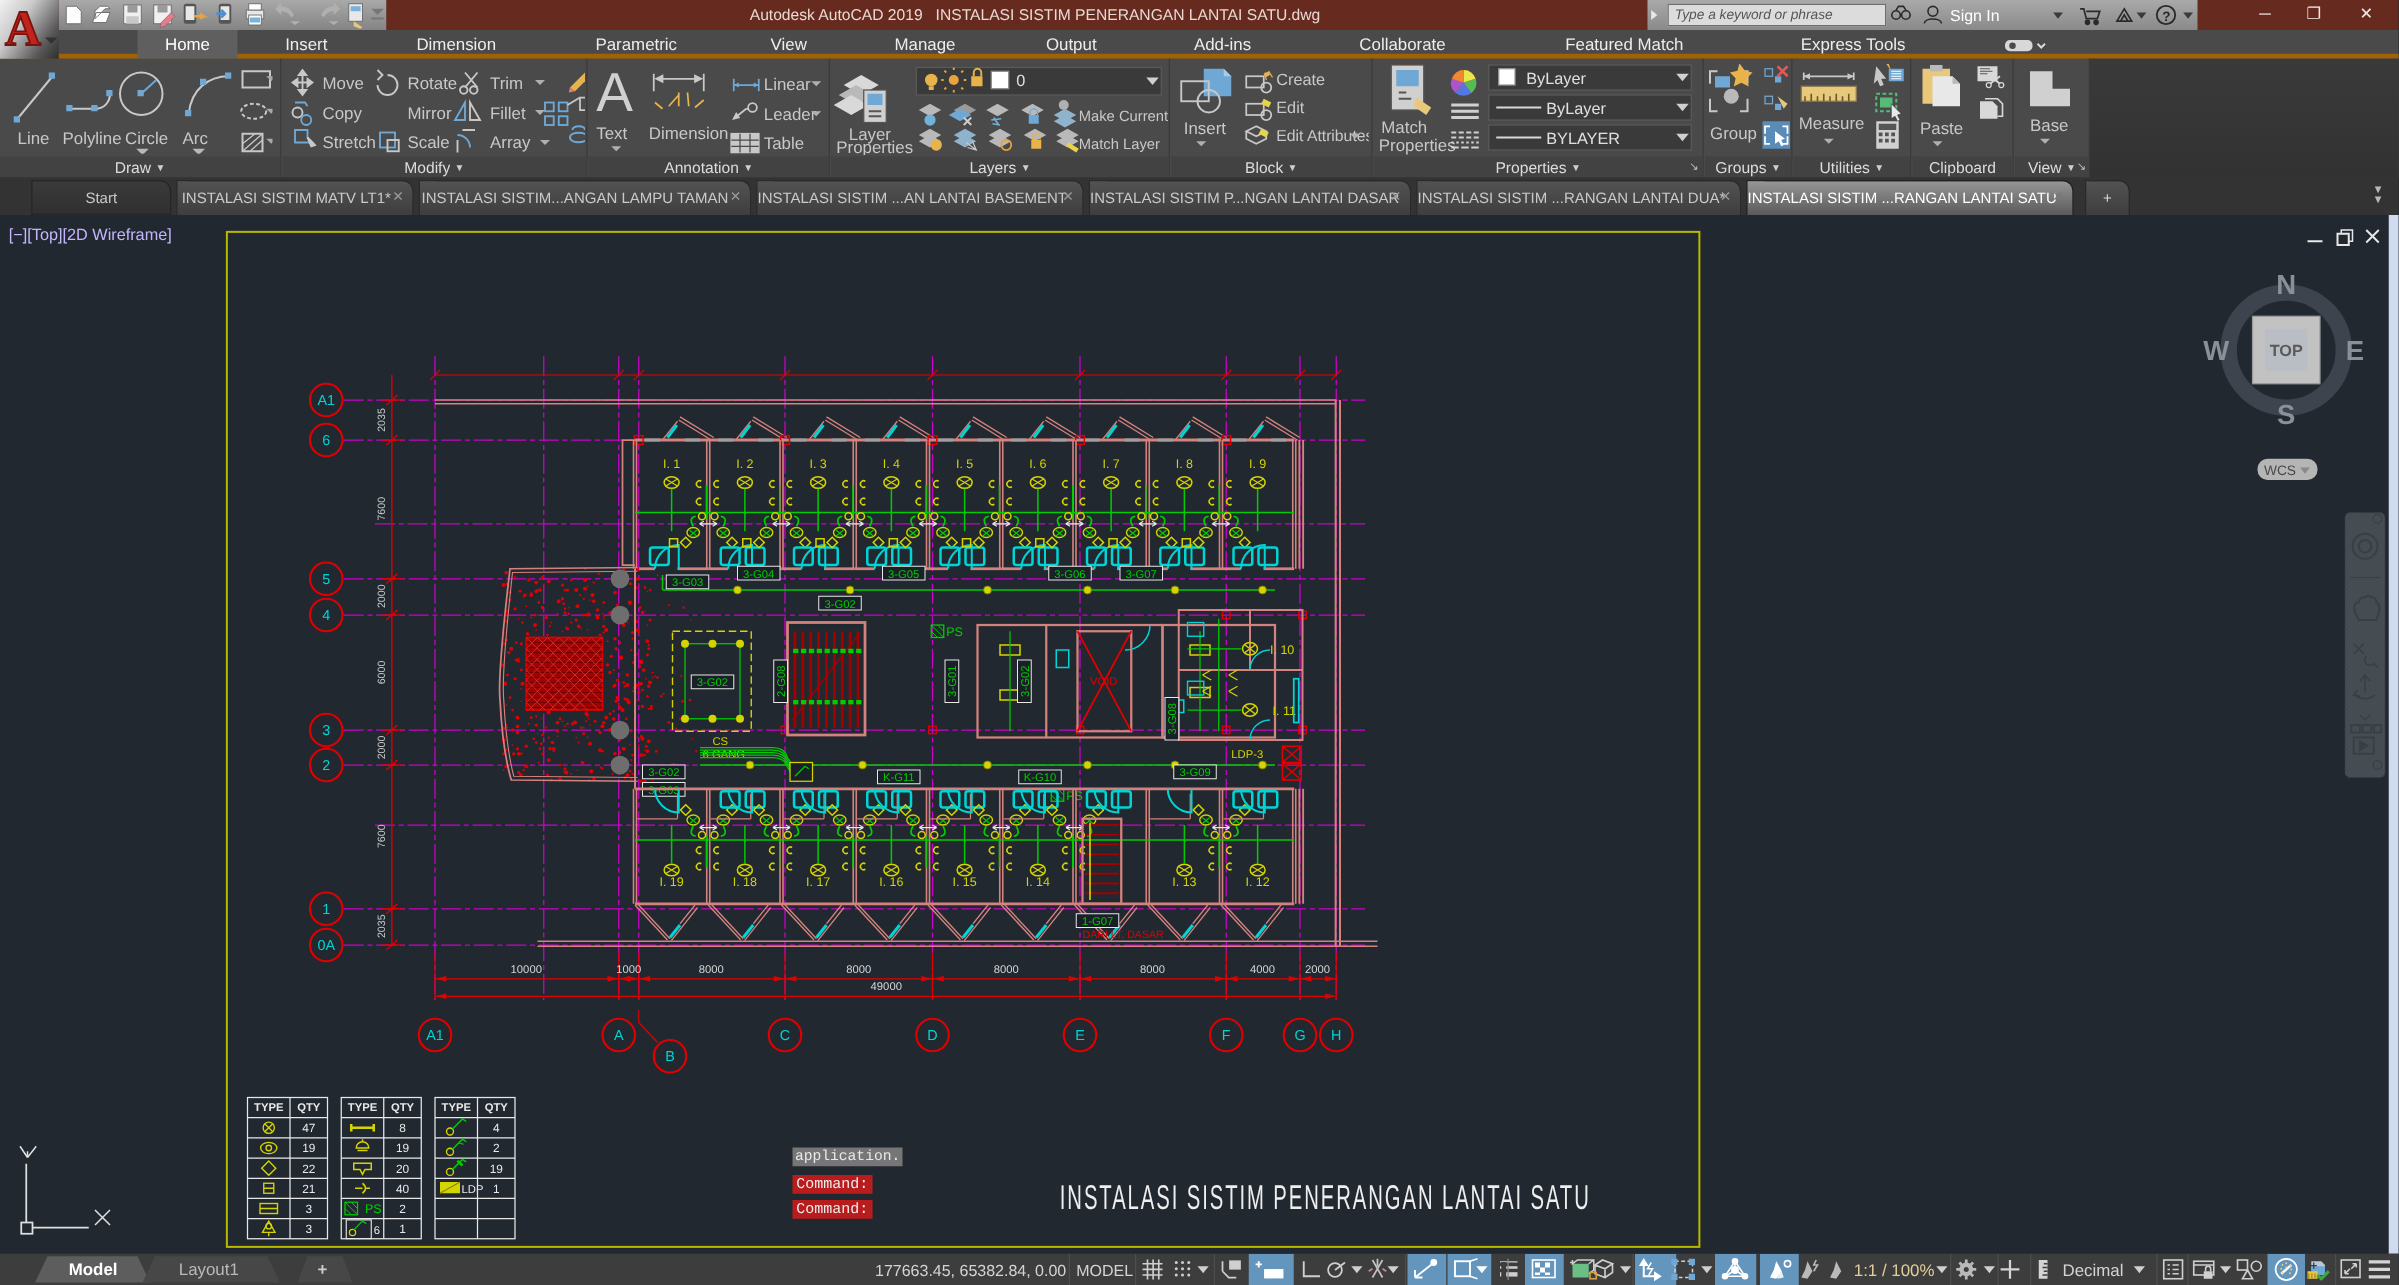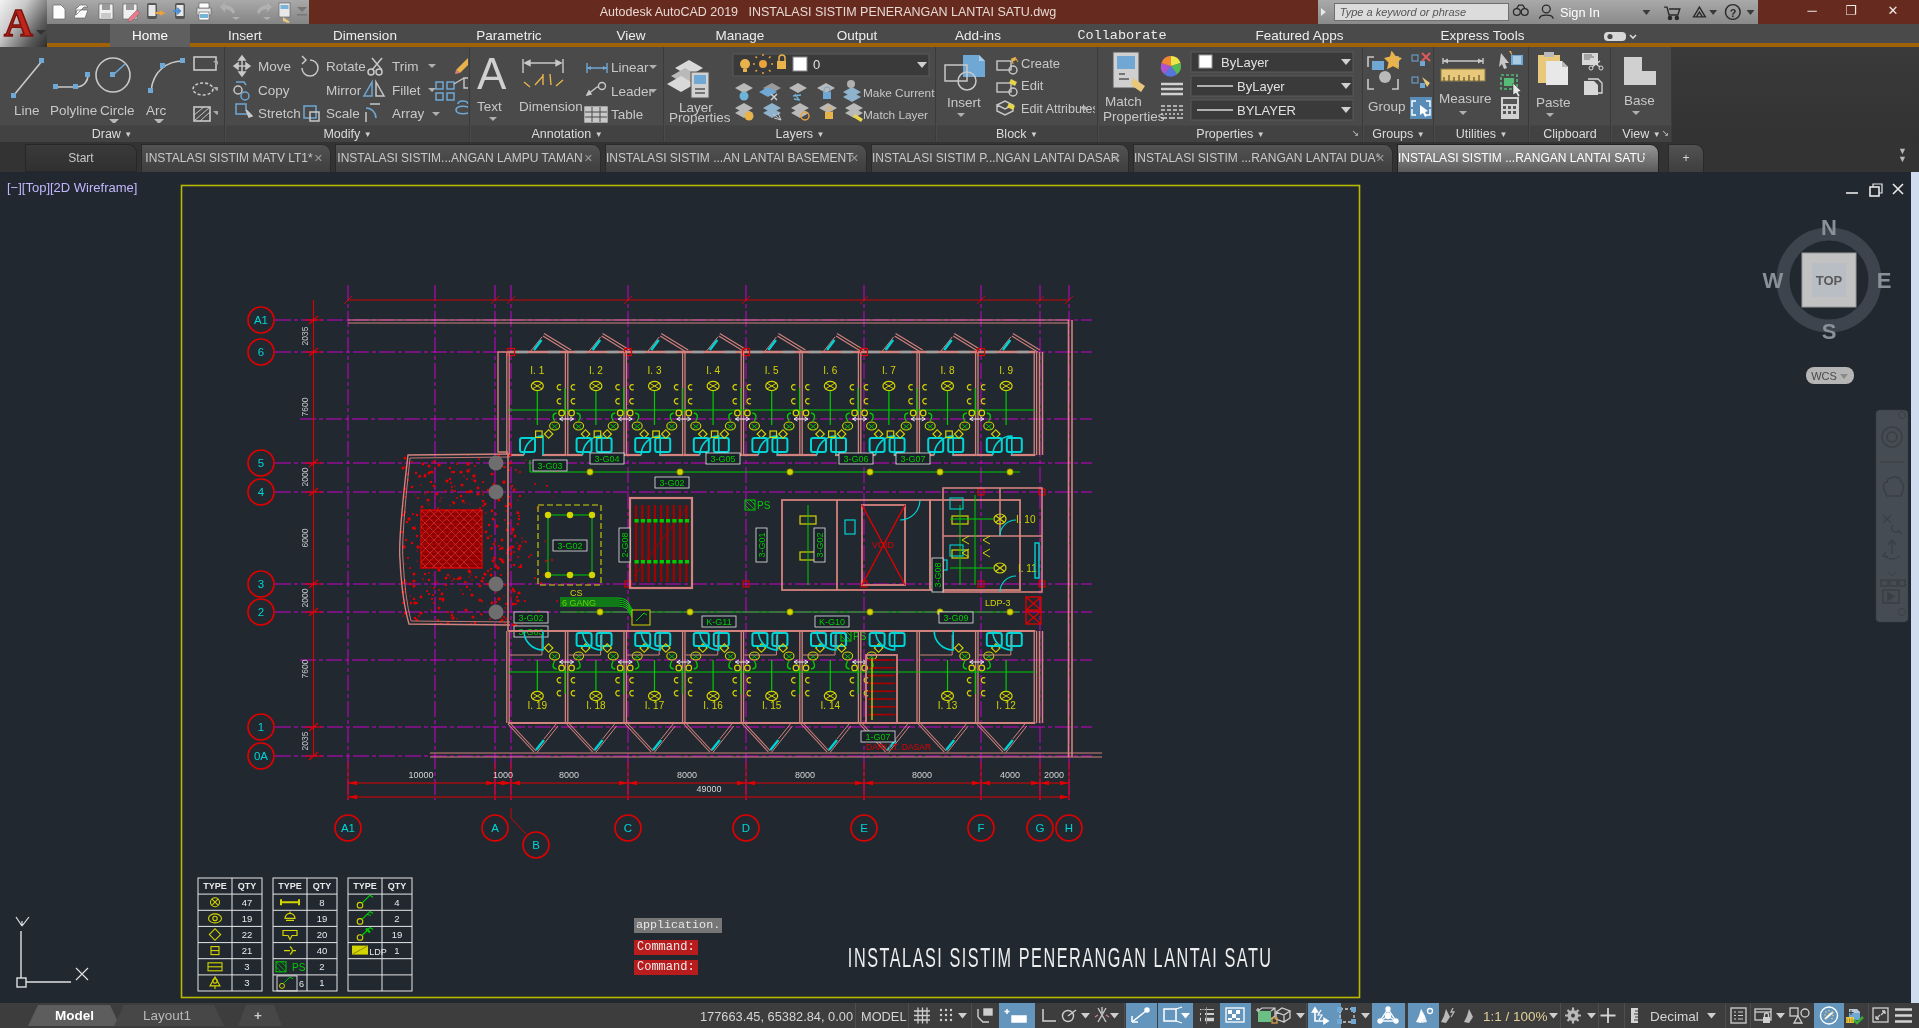--- a/index.html
+++ b/index.html
@@ -143,22 +143,22 @@
 
   <div class="abs" id="menurow">
     <div class="mtab active" style="left:110px;width:80px;">Home</div>
     <div class="mtab" style="left:210px;width:70px;">Insert</div>
     <div class="mtab" style="left:318px;width:94px;">Dimension</div>
     <div class="mtab" style="left:453px;width:112px;">Parametric</div>
     <div class="mtab" style="left:595px;width:72px;">View</div>
     <div class="mtab" style="left:697px;width:86px;">Manage</div>
     <div class="mtab" style="left:815px;width:84px;">Output</div>
     <div class="mtab" style="left:936px;width:84px;">Add-ins</div>
-    <div class="mtab" style="left:1062px;width:120px;font-family:Liberation Mono, monospace;">Collaborate</div>
-    <div class="mtab" style="left:1223px;width:153px;">Featured Apps</div>
+    <div class="mtab" style="left:1062px;width:120px;">Collaborate</div>
+    <div class="mtab" style="left:1223px;width:153px;">Featured Match</div>
     <div class="mtab" style="left:1413px;width:139px;">Express Tools</div>
     <div class="mtab" style="left:1595px;width:50px;"><svg width="34" height="14" viewBox="0 0 34 14" style="vertical-align:middle">
           <rect x="1" y="3" width="22" height="9" rx="4" fill="#d8d8d8"></rect>
           <circle cx="7" cy="7.5" r="2.6" fill="#4a4a4a"></circle>
           <path d="M27 6 l3 3 3-3" stroke="#d8d8d8" stroke-width="1.6" fill="none"></path>
         </svg></div>
   </div>
 
   <div class="abs" id="ribbon">
 

